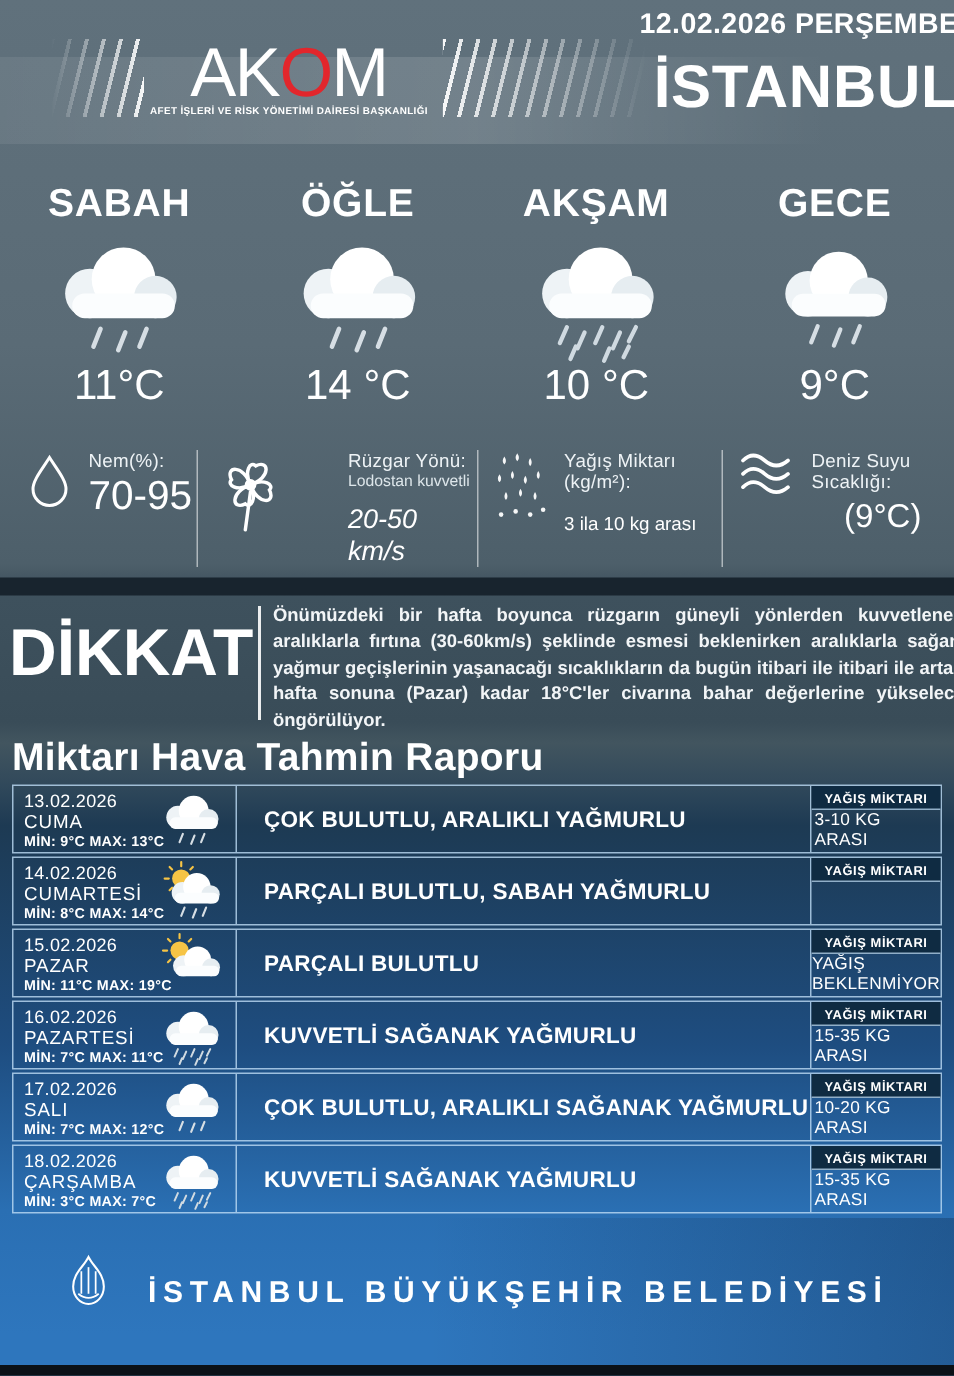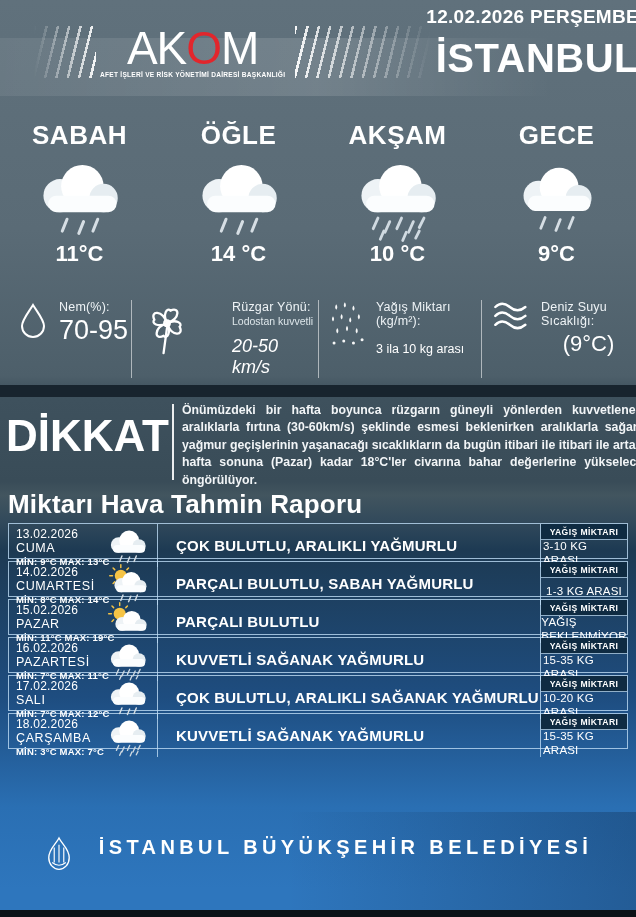--- a/index.html
+++ b/index.html
@@ -27,21 +27,21 @@
   .logo-o{ color:#e2262c; }
   .logo-sub{ font-size:6.6px; font-weight:bold; letter-spacing:.25px; margin-top:1px; white-space:nowrap; }
   .hdr-right{ position:absolute; right:-3px; top:6px; text-align:right; }
   .hdr-date{ font-size:19px; font-weight:bold; letter-spacing:.3px; }
   .hdr-city{ font-size:40px; font-weight:bold; letter-spacing:.5px; margin-top:8px; }
   
   .sec-periods{ height:182px; display:flex; padding-top:10px; }
   .period{ width:159px; display:flex; flex-direction:column; align-items:center; }
   .period-label{ font-size:26px; font-weight:bold; letter-spacing:.5px; }
   .period-icon{ margin:2px 0 0; }
-  .period-temp{ font-size:22px; font-weight:bold; margin-top:-2px; }
+  .period-temp{ font-size:28px; font-weight:normal; margin-top:-2px; }
   
   .sec-stats{ height:93px; display:flex; align-items:center; }
   .stat{ display:flex; height:78px; }
   .stat + .stat{ border-left:1px solid rgba(255,255,255,.55); }
   .stat-0{ width:131px; padding-left:16px; }
   .stat-1{ width:187px; padding-left:12px;gap:33px; }
   .stat-2{ width:163px; padding-left:8px; }
   .stat-3{ width:155px; padding-left:10px; }
   .stat-ic{ flex:0 0 auto; margin-right:9px; }
   .stat-label{ font-size:12.5px; letter-spacing:.2px; color:#eef3f6; }
@@ -54,41 +54,41 @@
   .sec-strip{ height:12px; background:#18242e; }
   
   .sec-warning{ position:relative; height:90px; }
   .warn-title{ position:absolute; left:6px; top:14px; font-size:44px; font-weight:bold; letter-spacing:0; }
   .warn-divider{ position:absolute; left:172px; top:7px; bottom:7px; width:2px; background:rgba(255,255,255,.9); }
   .warn-text{ position:absolute; left:182px; top:5px; width:472px; font-size:12.3px; font-weight:bold;
               line-height:1.42; text-align:justify; color:#f2f5f7; }
   
   .sec-week-title{ height:35px; padding-left:8px; font-size:26px; font-weight:bold; line-height:34px; letter-spacing:.2px; }
   .sec-table{ height:290px; padding:1px 8px 0; }
-  .wrow{ display:grid; grid-template-columns:148px 1fr 87px; height:36px; margin-bottom:2px;
+  .wrow{ display:grid; grid-template-columns:148px 1fr 87px; height:46px; margin-bottom:2px;
          border:1px solid rgba(190,220,245,.8); }
   .wcell{ position:relative; }
   .wcell + .wcell{ border-left:1px solid rgba(190,220,245,.8); }
   .c-day{ padding:3px 0 0 7px; }
   .r-date{ font-size:12px; letter-spacing:.2px; }
   .r-day{ font-size:12.5px; letter-spacing:.6px; margin-top:0px; }
   .r-minmax{ font-size:9.5px; font-weight:bold; letter-spacing:.2px; margin-top:1px; }
   .row-icon{ position:absolute; right:1px; top:1px; }
   .c-cond{ display:flex; align-items:center; padding-left:18px; font-size:15px; font-weight:bold; letter-spacing:.2px; }
   .c-amt{ display:flex; flex-direction:column; }
   .amt-head{ height:16px; background:#0f2b42; border-bottom:1px solid rgba(190,220,245,.75);
              display:flex; align-items:center; justify-content:center;
              font-size:8.6px; font-weight:bold; letter-spacing:.4px; }
   .amt-val{ flex:1; display:flex; align-items:center; justify-content:center; text-align:left;
             font-size:11.5px; letter-spacing:.2px; line-height:1.15; padding:0 2px; }
   
   .sec-bottom{ position:relative; height:105px; }
   .sec-bottom::before{ content:""; position:absolute; inset:0;
       background:linear-gradient(90deg, rgba(0,0,0,0) 45%, rgba(8,25,50,.28)); }
-  .footer-row{ position:relative; display:flex; align-items:flex-start; justify-content:center; gap:25px; padding-top:24px; }
+  .footer-row{ position:relative; display:flex; align-items:flex-end; justify-content:center; gap:25px; padding-top:24px; }
   .footer-text{ font-size:20px; font-weight:bold; letter-spacing:.22em; }
   .black-strip{ position:absolute; left:0; right:0; bottom:0; height:7px; background:#0b1117; }
   svg{ display:block; }
 </style>
 </head>
 <body>
 
 <svg width="0" height="0" style="position:absolute">
   <defs>
     <g id="d-cloud">
@@ -290,21 +290,20 @@
         <div class="r-date">14.02.2026</div>
         <div class="r-day">CUMARTESİ</div>
         <div class="r-minmax">MİN: 8°C MAX: 14°C</div>
         <svg class="row-icon" width="56" height="42" viewBox="0 0 100 76">
             <use href="#i-sun-cloud-rain"></use>
           </svg>
       </div>
       <div class="wcell c-cond">PARÇALI BULUTLU, SABAH YAĞMURLU</div>
       <div class="wcell c-amt">
         <div class="amt-head">YAĞIŞ MİKTARI</div>
-        <div class="amt-val">1-3 KG ARASI</div>
       </div>
     </div>
 
     <div class="wrow">
       <div class="wcell c-day">
         <div class="r-date">15.02.2026</div>
         <div class="r-day">PAZAR</div>
         <div class="r-minmax">MİN: 11°C MAX: 19°C</div>
         <svg class="row-icon" width="56" height="42" viewBox="0 0 100 76">
             <use href="#i-sun-cloud"></use>

